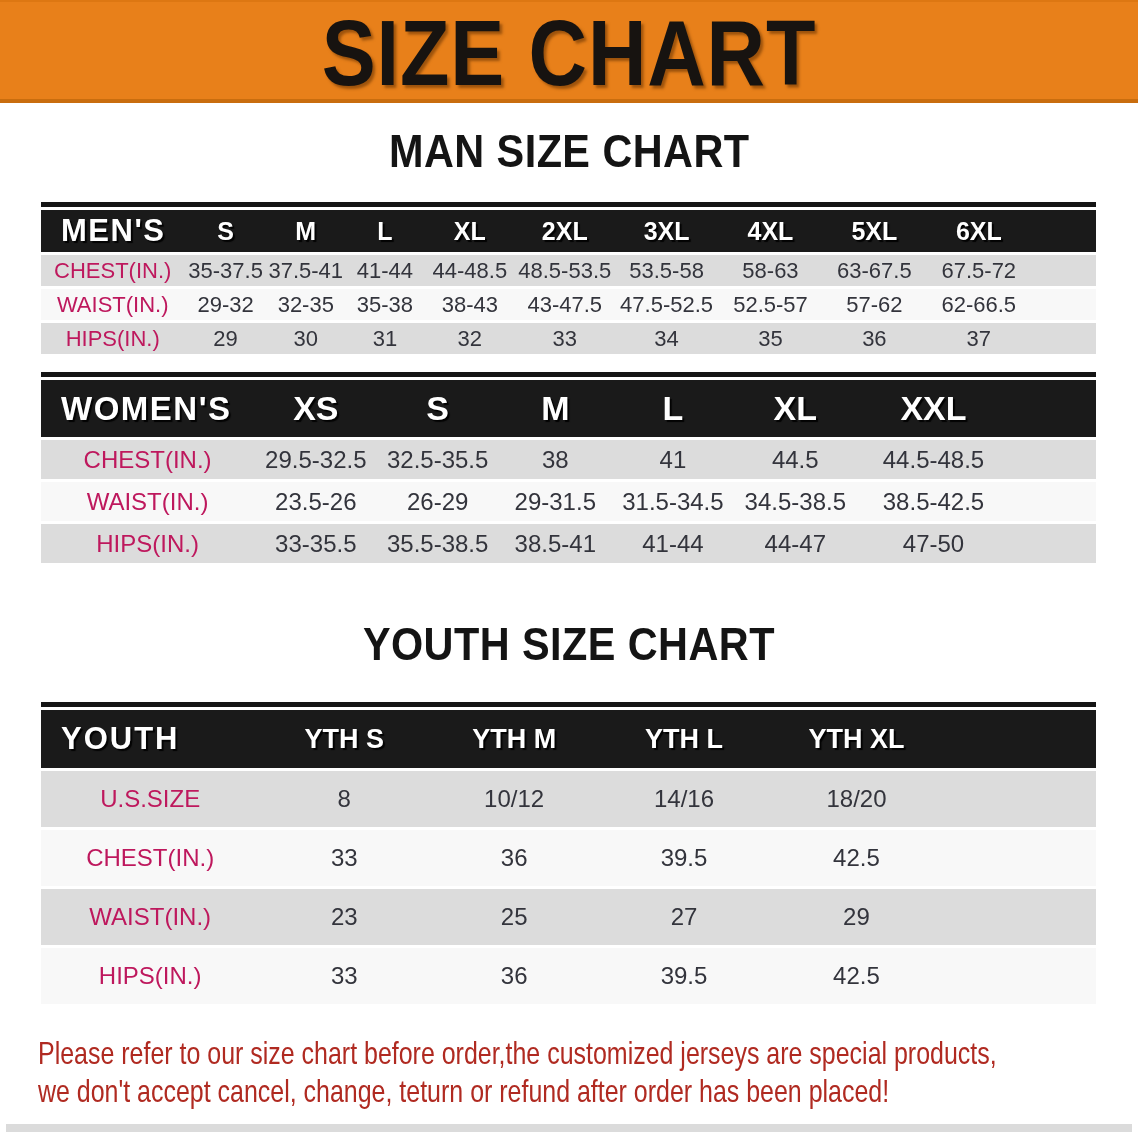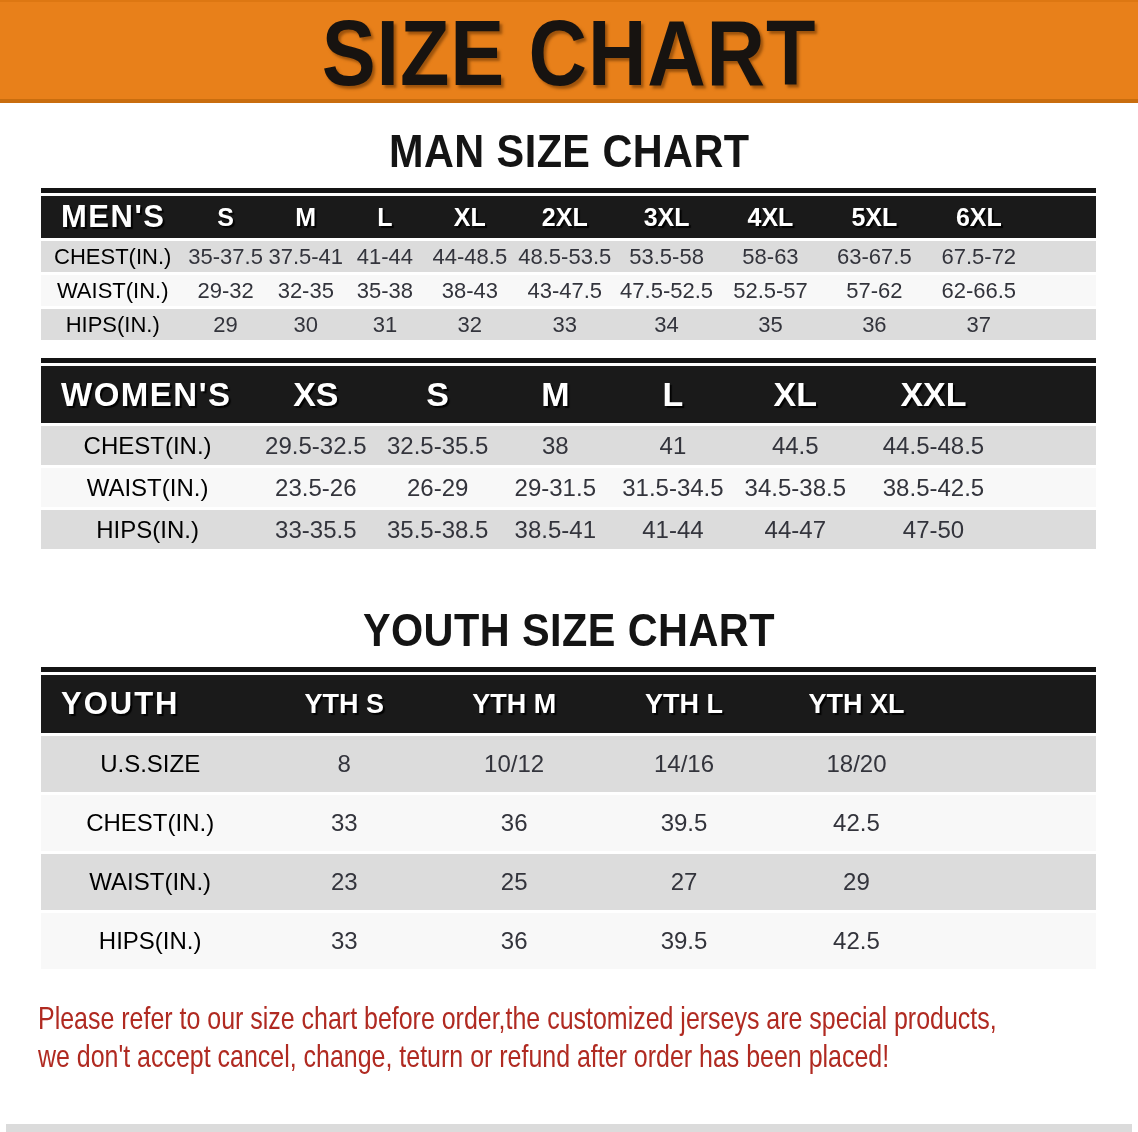--- a/index.html
+++ b/index.html
@@ -42,44 +42,44 @@
   .heading-youth { margin-top: 52px; }
 
   .size-table {
     width: 1055px;
     margin: 0 41px;
     border-collapse: separate;
     border-spacing: 0 3px;
     border-top: 5px solid #141414;
     table-layout: fixed;
   }
-  .tbl-man   { }
+  .tbl-man   { margin-top: 14px; }
   .tbl-women { margin-top: 15px; }
-  .tbl-youth { }
+  .tbl-youth { margin-top: 21px; }
 
   .size-table th {
     background: var(--band-bg, #1A1A1A);
     color: #ffffff;
     text-align: center;
     font-weight: 600;
     text-shadow: 2px 2px 1px rgba(0,0,0,0.9);
     white-space: nowrap;
   }
   .size-table th.corner {
     text-align: left;
     padding-left: 20px;
     font-weight: 800;
     letter-spacing: 1.5px;
   }
   .size-table td {
     text-align: center;
     color: #33343C;
     white-space: nowrap;
   }
-  .size-table td.row-label { color: #000000; }
+  .size-table td.row-label { color: #be185d; }
   .row-gray  td { background: var(--row-gray, #DCDCDC); }
   .row-white td { background: var(--row-white, #F8F8F8); }
 
   .tbl-man   th { height: 42px; font-size: 25px; }
   .tbl-man   th.corner { font-size: 31px; }
   .tbl-man   td { height: 31px; font-size: 22px; }
 
   .tbl-women th { height: 57px; font-size: 34px; }
   .tbl-women th.corner { font-size: 33px; }
   .tbl-women td { height: 39px; font-size: 24px; }

